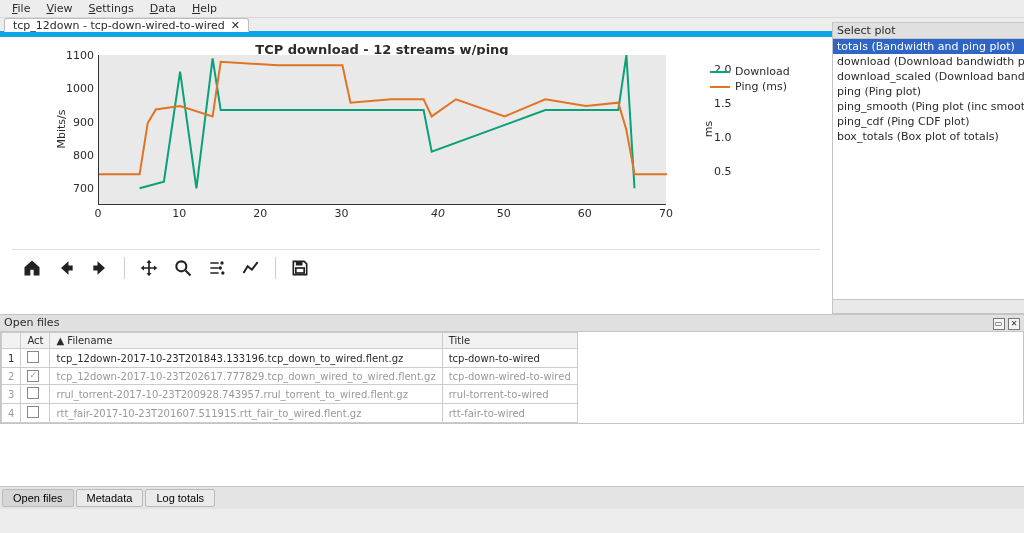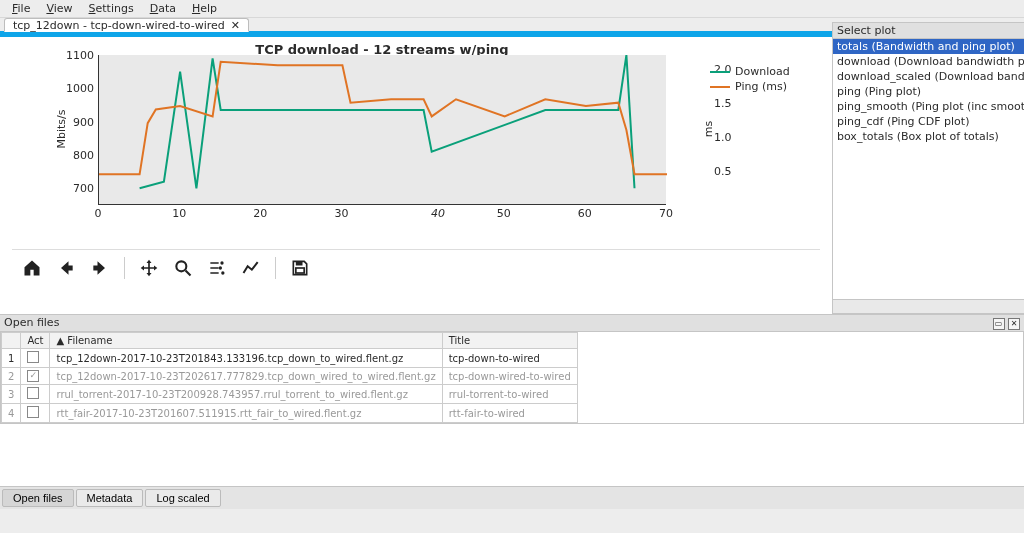--- a/index.html
+++ b/index.html
@@ -378,15 +378,15 @@
               <td>rtt_fair-2017-10-23T201607.511915.rtt_fair_to_wired.flent.gz</td>
               <td>rtt-fair-to-wired</td>
             </tr>
           </tbody>
       </table>
     </div>
   </div>
   <div class="files-tabs">
     <button class="active">Open files</button>
     <button>Metadata</button>
-    <button>Log scaled</button>
+    <button>Log totals</button>
   </div>
 </div>
 
 </body></html>

